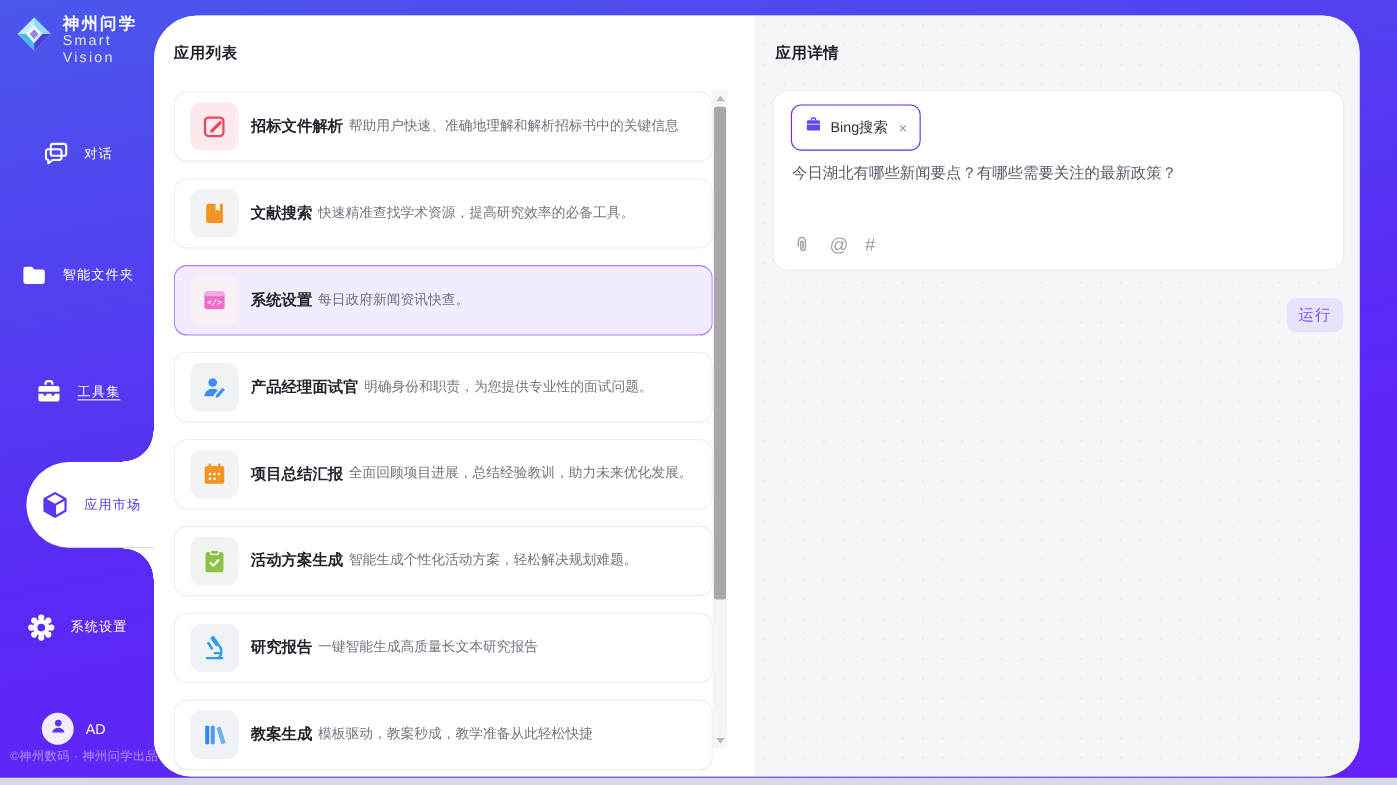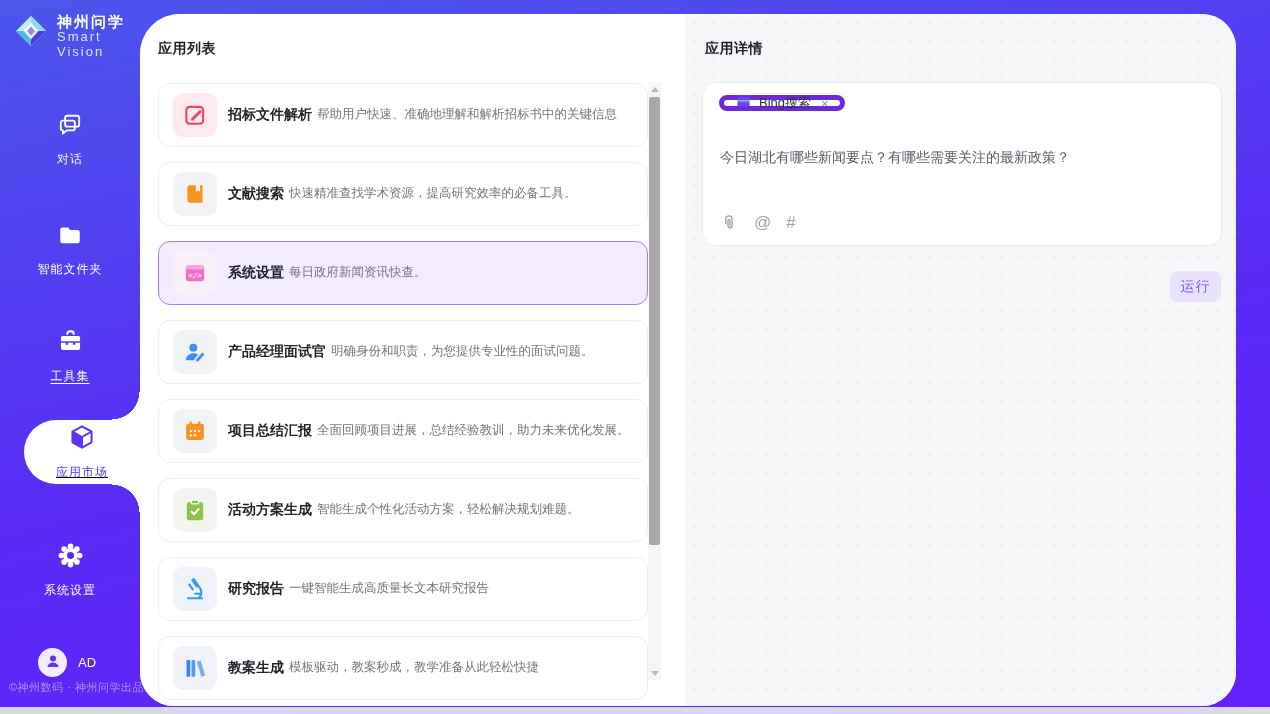--- a/index.html
+++ b/index.html
@@ -11,31 +11,31 @@
   
   .bottom-strip{position:absolute;left:0;right:0;bottom:0;height:7px;background:#d9dae8;}
 
   
   .sidebar{position:absolute;left:0;top:0;width:140px;height:707px;}
   .brand{position:absolute;top:13px;left:13px;display:flex;align-items:flex-start;gap:8px;}
   .brand-text{display:flex;flex-direction:column;line-height:1.15;}
   .brand-name{color:#fff;font-weight:700;font-size:15px;letter-spacing:2px;white-space:nowrap;}
   .brand-sub{color:#dfe3ff;font-size:13px;letter-spacing:2px;}
   .nav{position:absolute;top:0;left:0;width:140px;height:100%;}
-  .nav-item{position:absolute;left:0;width:140px;height:60px;display:flex;flex-direction:column;
+  .nav-item{position:absolute;left:0;width:140px;height:60px;display:flex;
     align-items:center;justify-content:center;gap:13px;cursor:pointer;}
   .nav-item:nth-child(1){top:110px;}
   .nav-item:nth-child(2){top:220px;}
   .nav-item:nth-child(3){top:326px;}
   .nav-item:nth-child(4){top:420px;}
   .nav-item:nth-child(5){top:540px;}
   .nav-label{color:#ffffff;font-size:12px;letter-spacing:1px;}
   .nav-label.u{text-decoration:underline;text-underline-offset:3px;}
   .nav-item .icon{display:flex;align-items:center;justify-content:center;}
-  .nav-item.active{left:24px;width:116px;height:64px;background:#fff;border-radius:39px 0 0 39px;text-decoration:underline;}
+  .nav-item.active{left:24px;width:116px;height:78px;background:#fff;border-radius:39px 0 0 39px;}
   .nav-item.active .nav-label{color:var(--accent,#5b35f2);}
   .nav-item.active::before,.nav-item.active::after{
     content:"";position:absolute;right:0;width:28px;height:28px;pointer-events:none;}
   .nav-item.active::before{top:-28px;background:radial-gradient(circle at 0 0,transparent 27px,#fff 27.5px);}
   .nav-item.active::after{bottom:-28px;background:radial-gradient(circle at 0 100%,transparent 27px,#fff 27.5px);}
   .user-row{position:absolute;left:38px;top:648px;display:flex;align-items:center;gap:11px;}
   .avatar{width:29px;height:29px;border-radius:50%;background:#f1edff;display:flex;align-items:center;justify-content:center;}
   .user-name{color:#fff;font-size:13px;}
   .sidebar-footer{position:absolute;left:9px;bottom:12px;color:rgba(255,255,255,0.48);font-size:11px;letter-spacing:0.5px;white-space:nowrap;}
 
@@ -65,22 +65,22 @@
   .sb-btn{position:absolute;left:0;width:13px;height:14px;background:#f6f6f7;display:flex;align-items:center;justify-content:center;cursor:pointer;}
   .sb-up{top:0;}
   .sb-down{bottom:0;}
   .tri-up{width:0;height:0;border-left:4px solid transparent;border-right:4px solid transparent;border-bottom:5px solid #b9b9bd;}
   .tri-down{width:0;height:0;border-left:4px solid transparent;border-right:4px solid transparent;border-top:5px solid #b9b9bd;}
   .sb-thumb{position:absolute;left:1px;top:15px;width:11px;height:448px;background:#a8a8ac;border-radius:2px;cursor:pointer;}
 
   
   .detail-card{position:absolute;left:16px;top:68px;width:520px;height:164px;background:#fff;
     border:1px solid #e8eaef;border-radius:14px;box-sizing:border-box;}
-  .tool-chip{position:absolute;left:16px;top:12px;height:16px;display:inline-flex;align-items:center;
-    gap:7px;padding:0 11px;border:5px solid #6d28d9;border-radius:9px;background:#fff;box-sizing:border-box;}
+  .tool-chip{position:absolute;left:16px;top:12px;height:42px;display:inline-flex;align-items:center;
+    gap:7px;padding:0 11px;border:1px solid #6d28d9;border-radius:9px;background:#fff;box-sizing:border-box;}
   .chip-label{font-size:13px;color:#32353c;}
   .chip-close{font-size:13px;color:#8e939b;margin-left:3px;cursor:pointer;line-height:1;}
   .prompt-text{position:absolute;left:17px;top:64px;width:486px;font-size:14px;color:#565c68;line-height:1.5;cursor:text;}
   .attach-row{position:absolute;left:16px;bottom:12px;display:flex;align-items:center;gap:15px;}
   .attach-row .icon{display:flex;align-items:center;justify-content:center;cursor:pointer;}
   .glyph{font-size:17px;color:#9ba1ab;font-weight:400;}
   .run-btn{position:absolute;right:15px;top:257px;width:51px;height:31px;border:none;border-radius:8px;
     background:var(--run-bg,#e9e2fc);color:var(--run-text,#7a55f3);font-size:14px;letter-spacing:1px;
     display:flex;align-items:center;justify-content:center;cursor:pointer;font-family:Liberation Sans, sans-serif;}
 </style>

